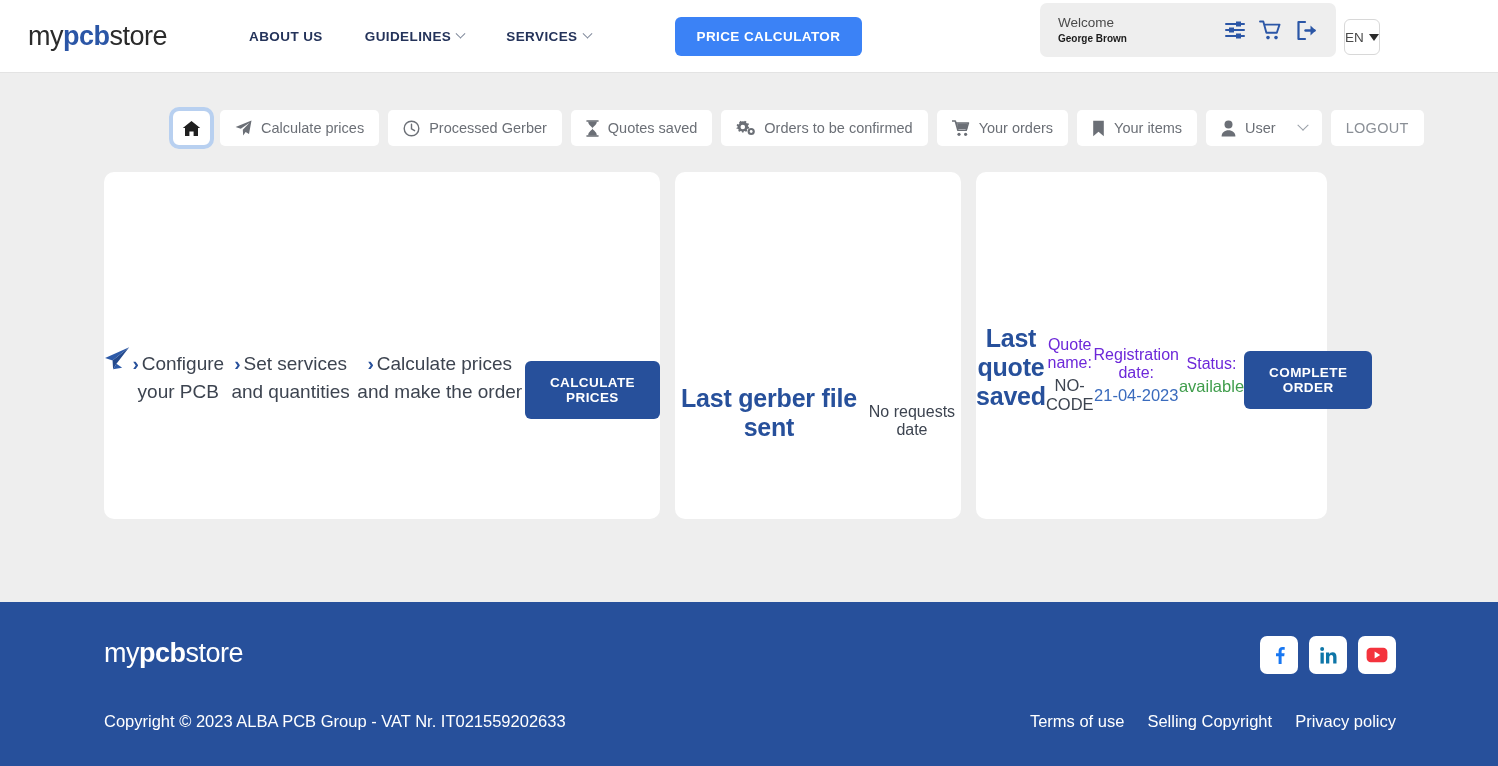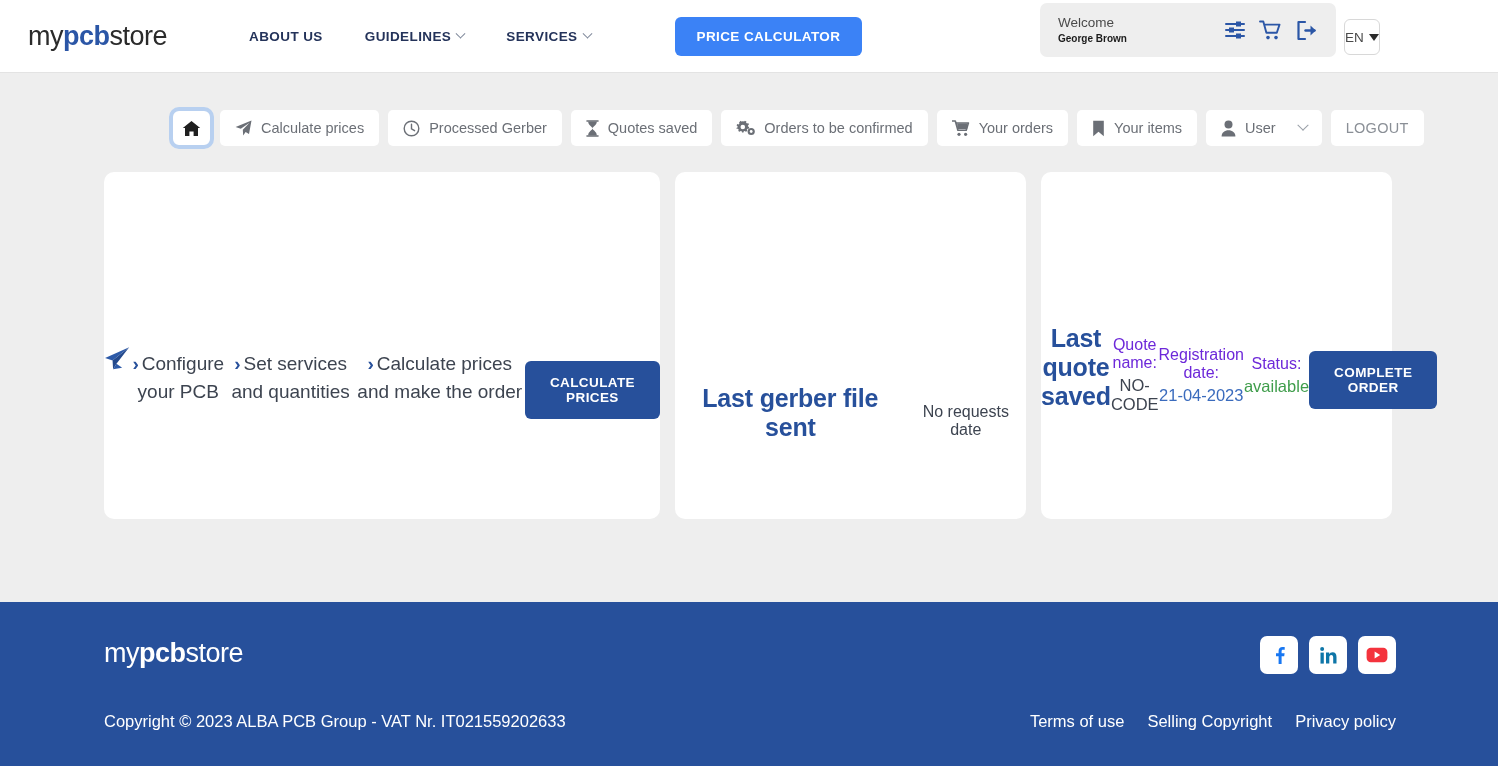--- a/index.html
+++ b/index.html
@@ -169,21 +169,21 @@
   }
   .card {
     background: #ffffff;
     border-radius: 10px;
     height: 347px;
     display: flex;
     flex-direction: row;
     align-items: center;
   }
   .card-1 { width: 556px; padding-top: 64px; }
-  .card-2 { width: 351px; padding-top: 135px; }
+  .card-2 { width: 286px; padding-top: 135px; }
   .card-3 { width: 351px; padding-top: 44px; }
 
   .plane-icon { margin-bottom: 38px; }
 
   .bullet-line {
     font-size: 19px;
     color: #3d4450;
     line-height: 1.47;
     text-align: center;
   }

